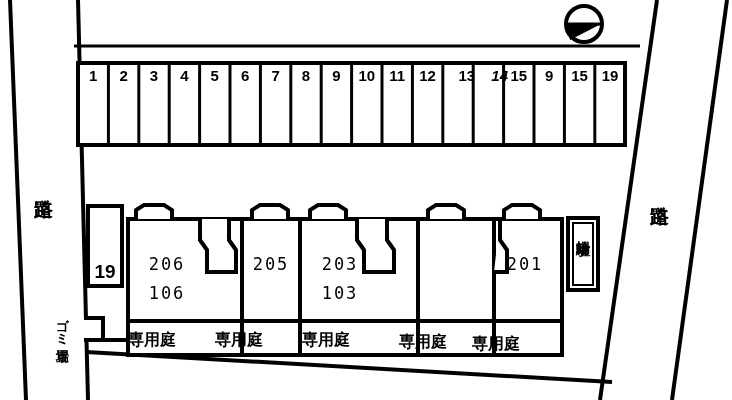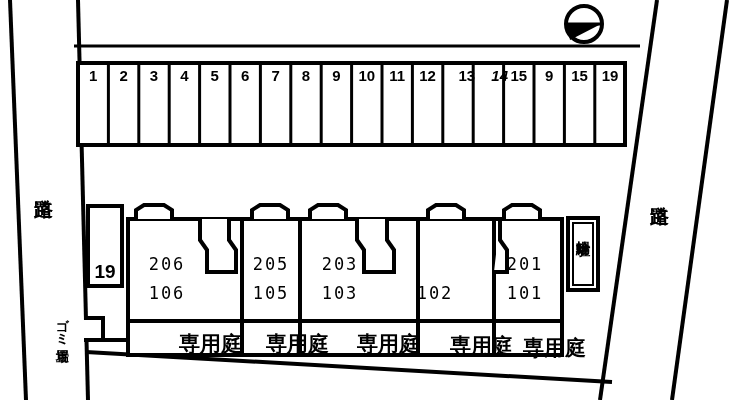--- a/index.html
+++ b/index.html
@@ -37,22 +37,22 @@
     letter-spacing:2px;
     text-align:center;
     font-family:"DejaVu Sans Mono","Liberation Mono",monospace;
   }
   
   .jp{
     font-family:"DejaVu Sans","Liberation Sans",sans-serif;
     font-weight:bold;
   }
   .garden{
-    font-size:21px;
-    text-align:right;
+    font-size:16px;
+    text-align:left;
     letter-spacing:0px;
   }
   .road{
     font-size:19px;
     line-height:1.08;
     text-align:center;
     letter-spacing:0px;
   }
   .vert{
     writing-mode:vertical-rl;
@@ -203,29 +203,26 @@
   <div class="lbl jp road vert" style="left:650px;top:192px;">道路</div>
 
   <div class="lbl jp gomi vert" style="left:56px;top:310px;">ゴミ置場</div>
 
   <div class="lbl jp bike vert" style="left:576px;top:230px;">駐輪場</div>
 
   <div class="lbl unit-num" style="left:132px;top:254px;width:70px;">206</div>
   <div class="lbl unit-num" style="left:132px;top:283px;width:70px;">106</div>
 
   <div class="lbl unit-num" style="left:236px;top:254px;width:70px;">205</div>
-  <div class="lbl unit-num" style="left:236px;top:283px;width:70px;">105</div>
 
   <div class="lbl unit-num" style="left:305px;top:254px;width:70px;">203</div>
   <div class="lbl unit-num" style="left:305px;top:283px;width:70px;">103</div>
 
-  <div class="lbl unit-num" style="left:400px;top:283px;width:70px;">102</div>
 
   <div class="lbl unit-num" style="left:490px;top:254px;width:70px;">201</div>
-  <div class="lbl unit-num" style="left:490px;top:283px;width:70px;">101</div>
 
   <div class="lbl jp garden" style="left:128px;top:330px;width:114px;">専用庭</div>
   <div class="lbl jp garden" style="left:215px;top:330px;width:114px;">専用庭</div>
   <div class="lbl jp garden" style="left:302px;top:330px;width:118px;">専用庭</div>
   <div class="lbl jp garden" style="left:399px;top:332px;width:114px;">専用庭</div>
   <div class="lbl jp garden" style="left:472px;top:334px;width:114px;">専用庭</div>
 
 </div>
 
 </body></html>

